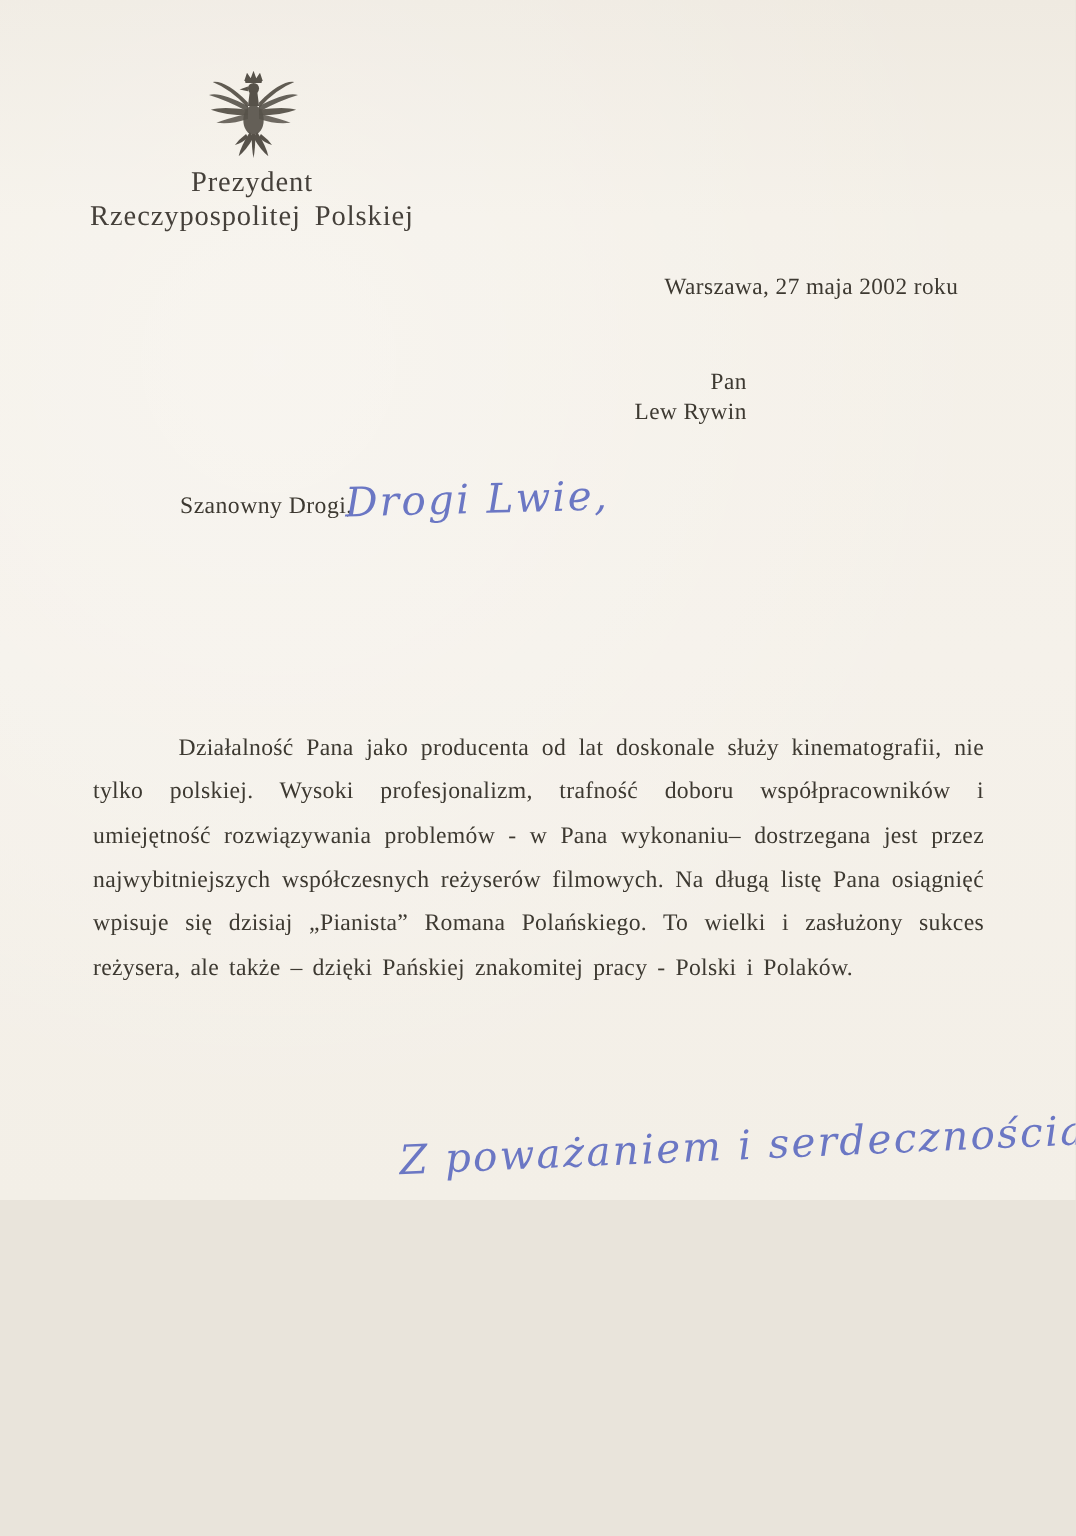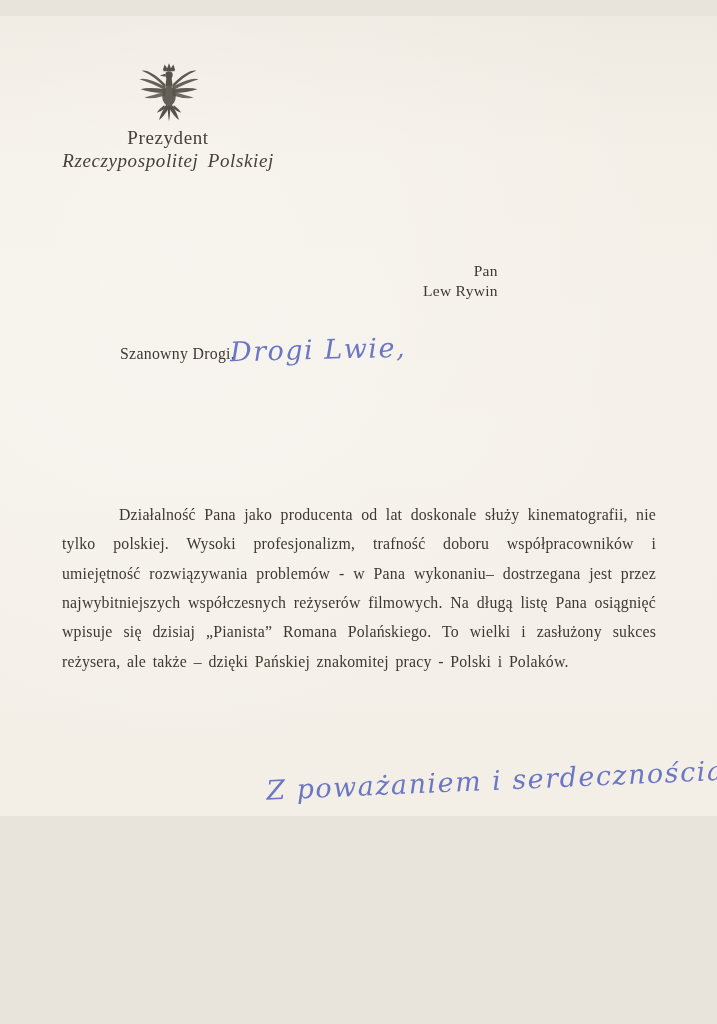--- a/index.html
+++ b/index.html
@@ -2,21 +2,21 @@
 <html lang="pl"><head>
 <meta charset="utf-8">
 <style>
   html, body { margin: 0; padding: 0; }
   body { background: #e9e4db; font-family: "Liberation Serif", serif; }
 
   .page {
     position: relative;
     width: 717px;
     height: 800px;
-    margin: 16px auto;
+    margin: 0 auto;
     overflow: hidden;
     background:
       radial-gradient(ellipse at 25% 30%, rgba(255,255,255,0.30), rgba(255,255,255,0) 65%),
       linear-gradient(180deg, #efeae1 0%, #f4f0e8 18%, #f5f1ea 55%, #f3efe7 100%);
     color: #3d3931;
   }
 
   
   .emblem {
     position: absolute;
@@ -26,21 +26,21 @@
   .letterhead {
     position: absolute;
     left: 28px; top: 110px;
     width: 280px;
     text-align: center;
     color: #45403a;
     font-size: 19px;
     line-height: 23px;
     letter-spacing: 0.6px;
   }
-  .letterhead .l2 { word-spacing: 4px; font-style: italic; }
+  .letterhead .l2 { word-spacing: 4px; }
 
   
   .dateline {
     position: absolute;
     left: 443px; top: 183px;
     font-size: 15.5px;
     letter-spacing: 0.3px;
   }
   .addressee {
     position: absolute;
@@ -144,20 +144,21 @@
         <path d="M54 68 Q64 84 66 94 Q58 88 50 74 Z"></path>
       </g>
     </svg>
   </div>
 
   <div class="letterhead">
     <div class="l1">Prezydent</div>
     <div class="l2">Rzeczypospolitej Polskiej</div>
   </div>
 
+  <div class="dateline">Warszawa, 27 maja 2002 roku</div>
 
   <div class="addressee">
     <div>Pan</div>
     <div>Lew Rywin</div>
   </div>
 
   <div class="salutation-typed">Szanowny Drogi,</div>
   <div class="hand salutation-hand">Drogi Lwie,</div>
 
   <p class="para p2">Działalność Pana jako producenta od lat doskonale służy kinematografii, nie tylko polskiej. Wysoki profesjonalizm, trafność doboru współpracowników i umiejętność rozwiązywania problemów - w Pana wykonaniu– dostrzegana jest przez najwybitniejszych współczesnych reżyserów filmowych. Na długą listę Pana osiągnięć wpisuje się dzisiaj „Pianista” Romana Polańskiego. To wielki i zasłużony sukces reżysera, ale także – dzięki Pańskiej znakomitej pracy - Polski i Polaków.</p>

